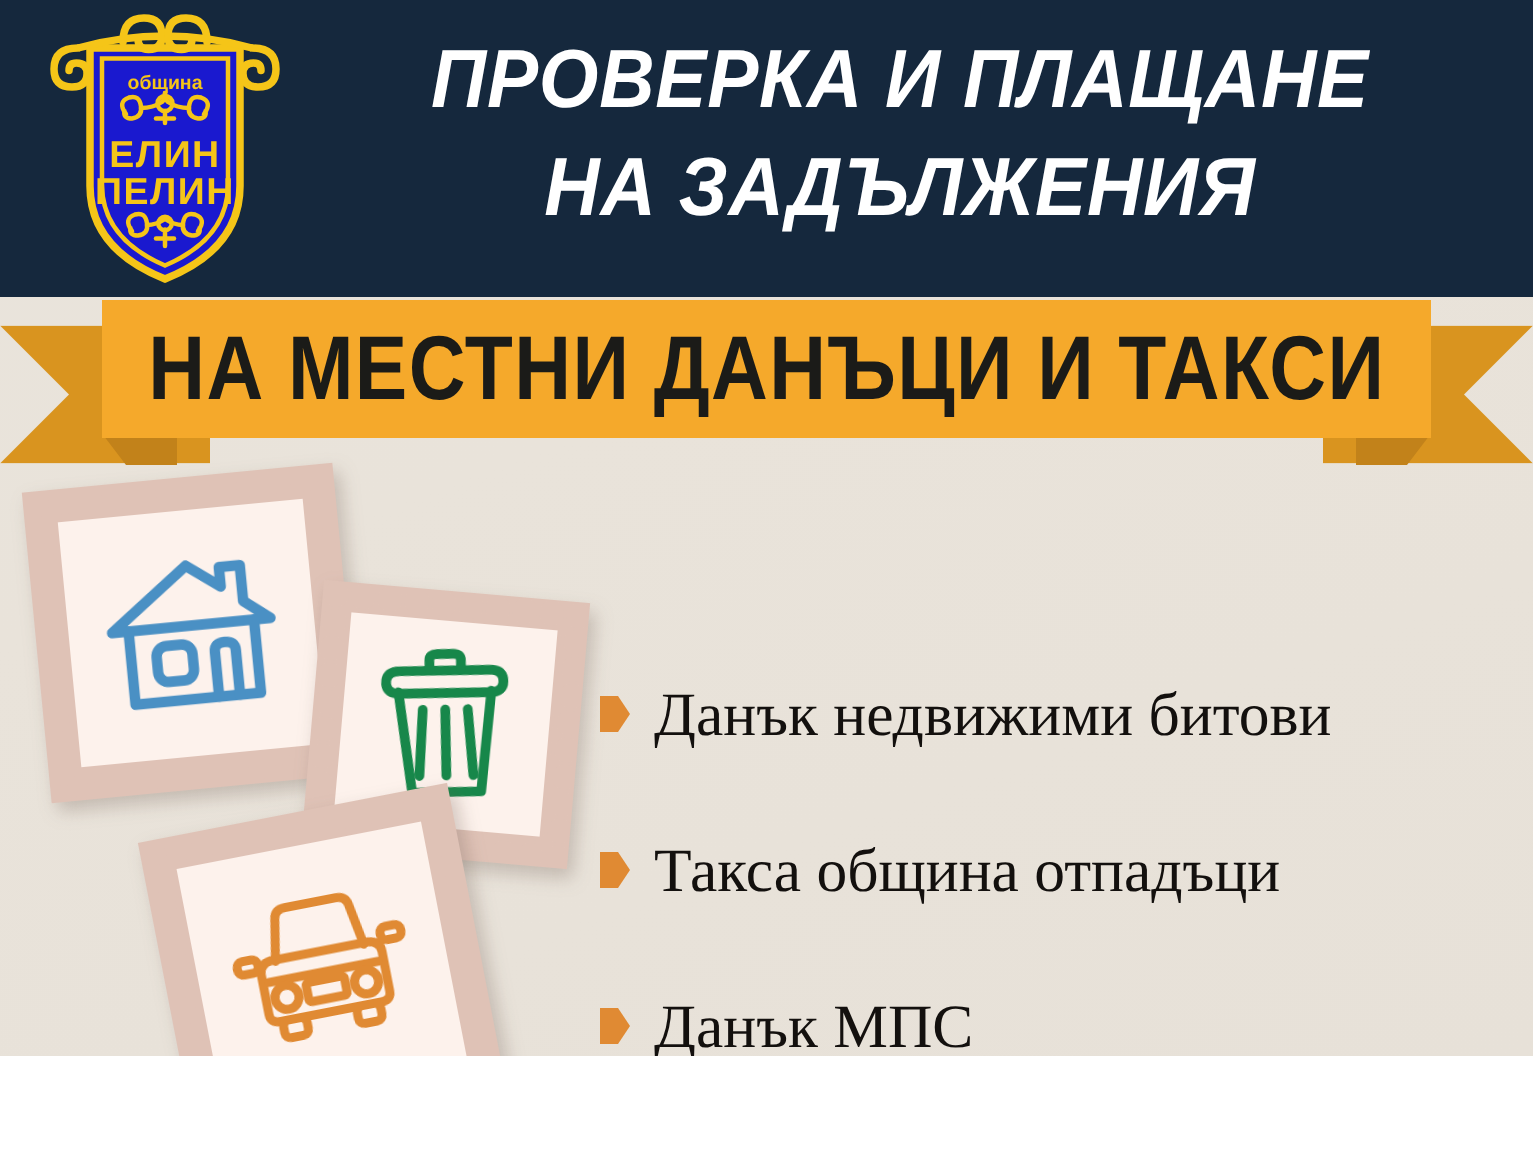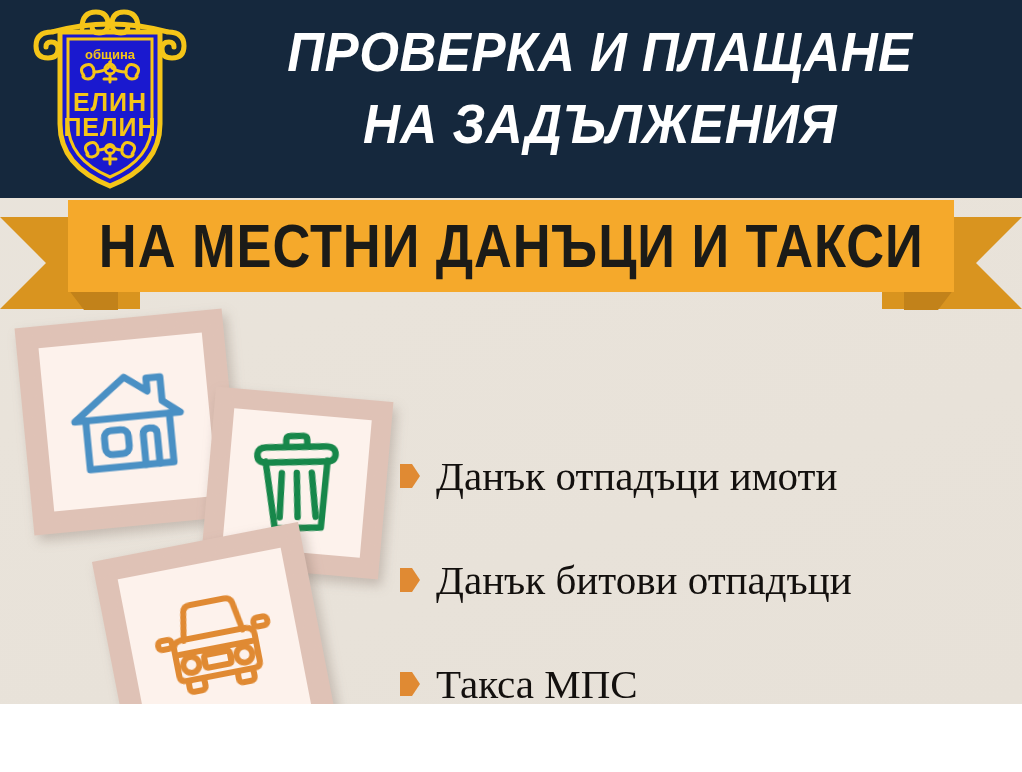--- a/index.html
+++ b/index.html
@@ -268,25 +268,25 @@
           <rect x="3" y="36" width="14" height="9" rx="4"></rect>
           <rect x="101" y="31" width="14" height="9" rx="4"></rect>
         </g>
       </svg>
     </div>
   </div>
 
   <div id="bullet-list">
     <div class="bullet-row">
       <span class="bullet-marker"></span>
-      <span class="bullet-text">Данък отпадъци имоти</span>
+      <span class="bullet-text">Данък недвижими битови</span>
     </div>
     <div class="bullet-row">
       <span class="bullet-marker"></span>
-      <span class="bullet-text">Данък битови отпадъци</span>
+      <span class="bullet-text">Такса община отпадъци</span>
     </div>
     <div class="bullet-row">
       <span class="bullet-marker"></span>
-      <span class="bullet-text">Такса МПС</span>
+      <span class="bullet-text">Данък МПС</span>
     </div>
   </div>
 
 </div>
 
 </body></html>

